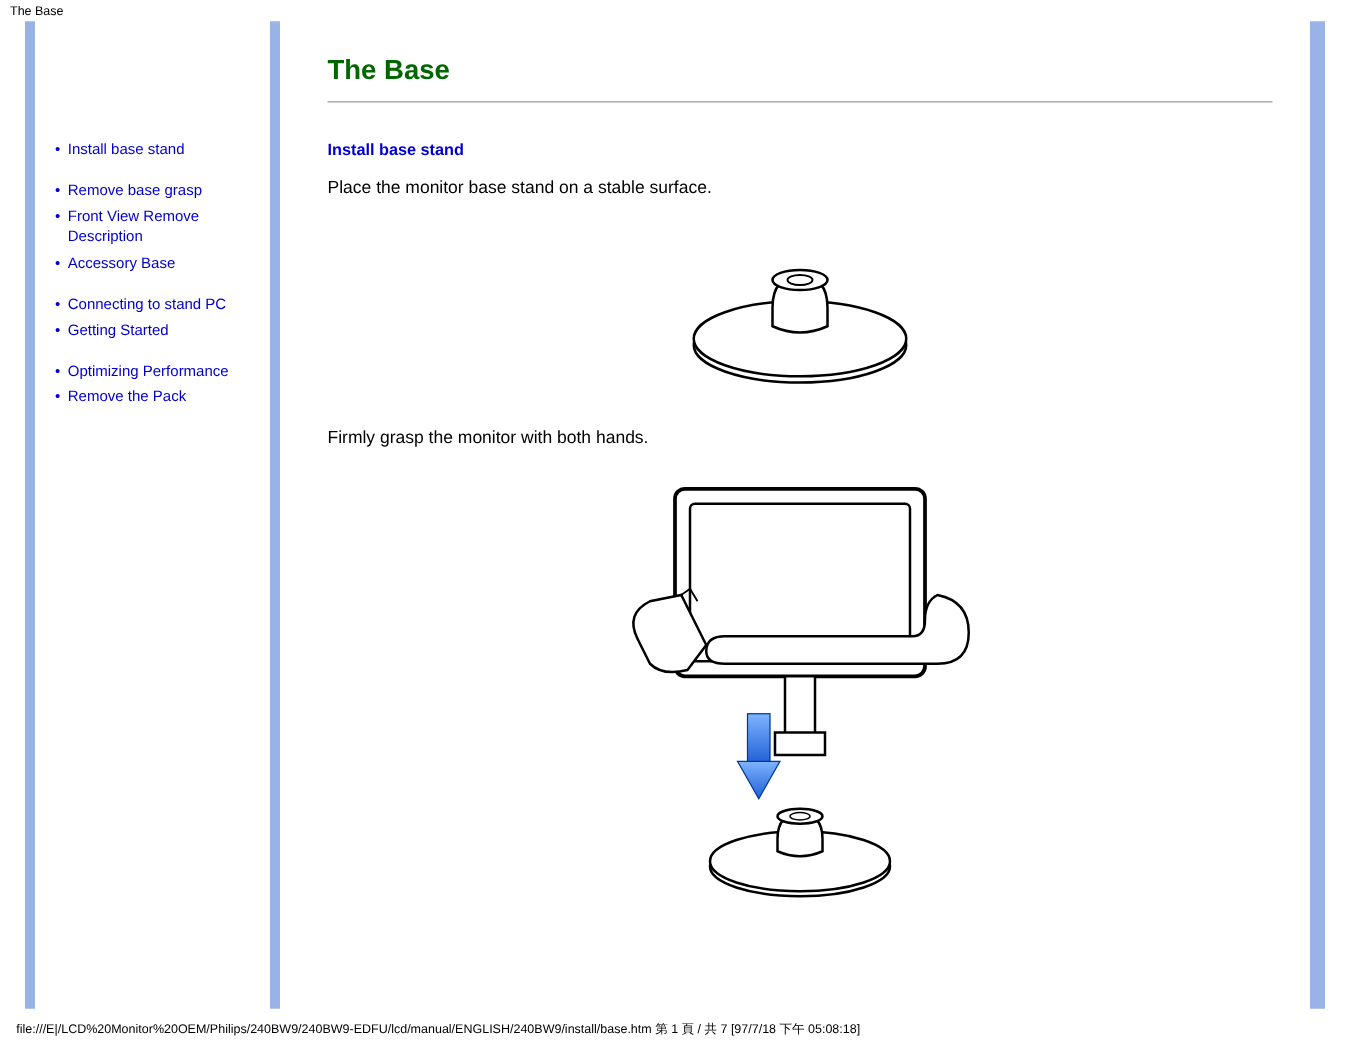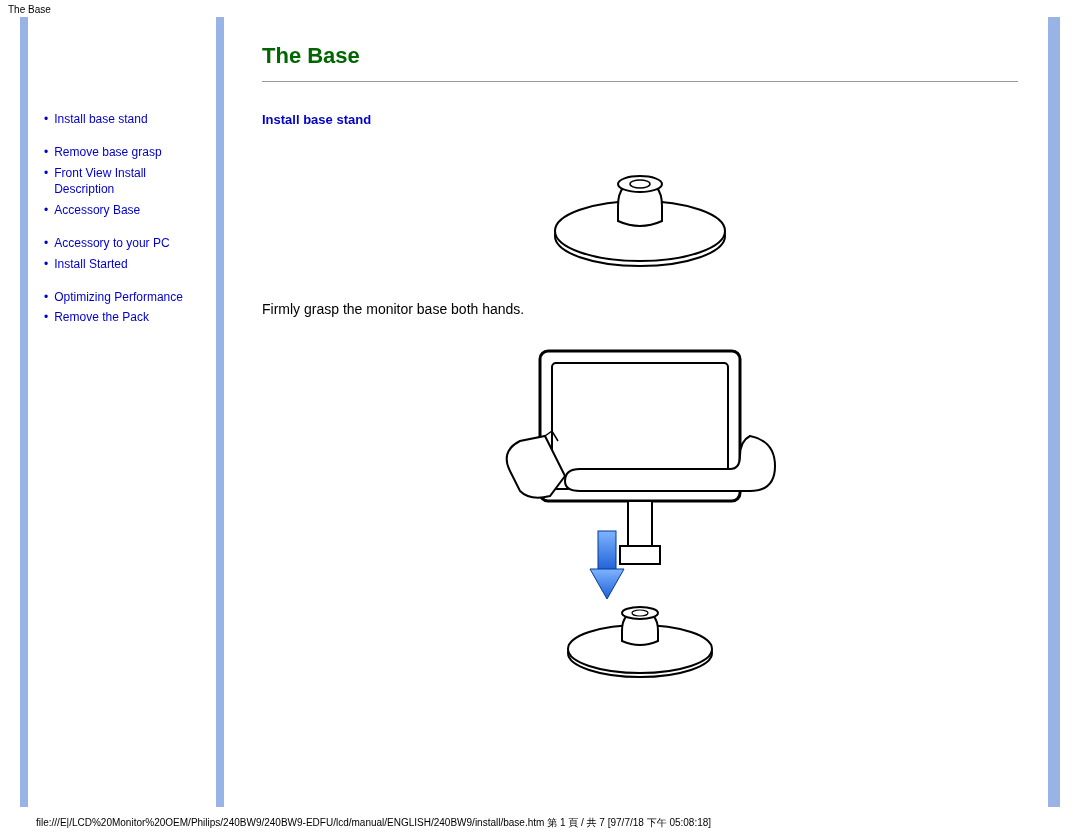--- a/index.html
+++ b/index.html
@@ -95,21 +95,21 @@
     margin-bottom: 24px;
   }
   .illus {
     display: flex;
     justify-content: center;
     margin: 10px 0 30px 0;
   }
   .footer {
     position: absolute;
     bottom: 4px;
-    left: 36px;
+    left: 13px;
     font-size: 10px;
     color: #000;
   }
   svg { display: block; }
 </style>
 </head>
 <body>
 
 <div class="page">
   <div class="top-label">The Base</div>
@@ -123,64 +123,65 @@
         <li>
           <span class="bullet">•</span>
           <span class="link">Install base stand</span>
         </li>
         <li class="gap">
           <span class="bullet">•</span>
           <span class="link">Remove base grasp</span>
         </li>
         <li>
           <span class="bullet">•</span>
-          <span class="link">Front View Install Description</span>
+          <span class="link">Front View Remove Description</span>
         </li>
         <li>
           <span class="bullet">•</span>
           <span class="link">Accessory Base</span>
         </li>
         <li class="gap">
           <span class="bullet">•</span>
-          <span class="link">Accessory to your PC</span>
-        </li>
-        <li>
-          <span class="bullet">•</span>
-          <span class="link">Install Started</span>
+          <span class="link">Connecting to stand PC</span>
+        </li>
+        <li>
+          <span class="bullet">•</span>
+          <span class="link">Getting Started</span>
         </li>
         <li class="gap">
           <span class="bullet">•</span>
           <span class="link">Optimizing Performance</span>
         </li>
         <li>
           <span class="bullet">•</span>
           <span class="link">Remove the Pack</span>
         </li>
       </ul>
     </div>
 
     <div class="bar-center"></div>
     <div class="pad"></div>
 
     <div class="content">
       <div class="title">The Base</div>
       <hr class="rule">
       <div class="section-head">Install base stand</div>
+      <div class="body-text">Place the monitor base stand on a stable surface.</div>
 
       <div class="illus">
         <svg width="200" height="130" viewBox="0 0 200 130">
           <ellipse cx="100" cy="95" rx="85" ry="30" fill="#fff" stroke="#000" stroke-width="2"></ellipse>
           <ellipse cx="100" cy="90" rx="85" ry="30" fill="#fff" stroke="#000" stroke-width="2"></ellipse>
           <path d="M 78 65 Q 78 40 100 40 Q 122 40 122 65 L 122 80 Q 100 90 78 80 Z" fill="#fff" stroke="#000" stroke-width="2"></path>
           <ellipse cx="100" cy="43" rx="22" ry="8" fill="#fff" stroke="#000" stroke-width="2"></ellipse>
           <ellipse cx="100" cy="43" rx="10" ry="4" fill="#fff" stroke="#000" stroke-width="1.5"></ellipse>
         </svg>
       </div>
 
-      <div class="body-text">Firmly grasp the monitor base both hands.</div>
+      <div class="body-text">Firmly grasp the monitor with both hands.</div>
 
       <div class="illus">
         <svg width="300" height="340" viewBox="0 0 300 340">
 
           <rect x="50" y="10" width="200" height="150" rx="8" fill="#fff" stroke="#000" stroke-width="3"></rect>
           <rect x="62" y="22" width="176" height="126" rx="4" fill="#fff" stroke="#000" stroke-width="2"></rect>
 
           <rect x="138" y="160" width="24" height="50" fill="#fff" stroke="#000" stroke-width="2"></rect>
           <rect x="130" y="205" width="40" height="18" fill="#fff" stroke="#000" stroke-width="2"></rect>
 

